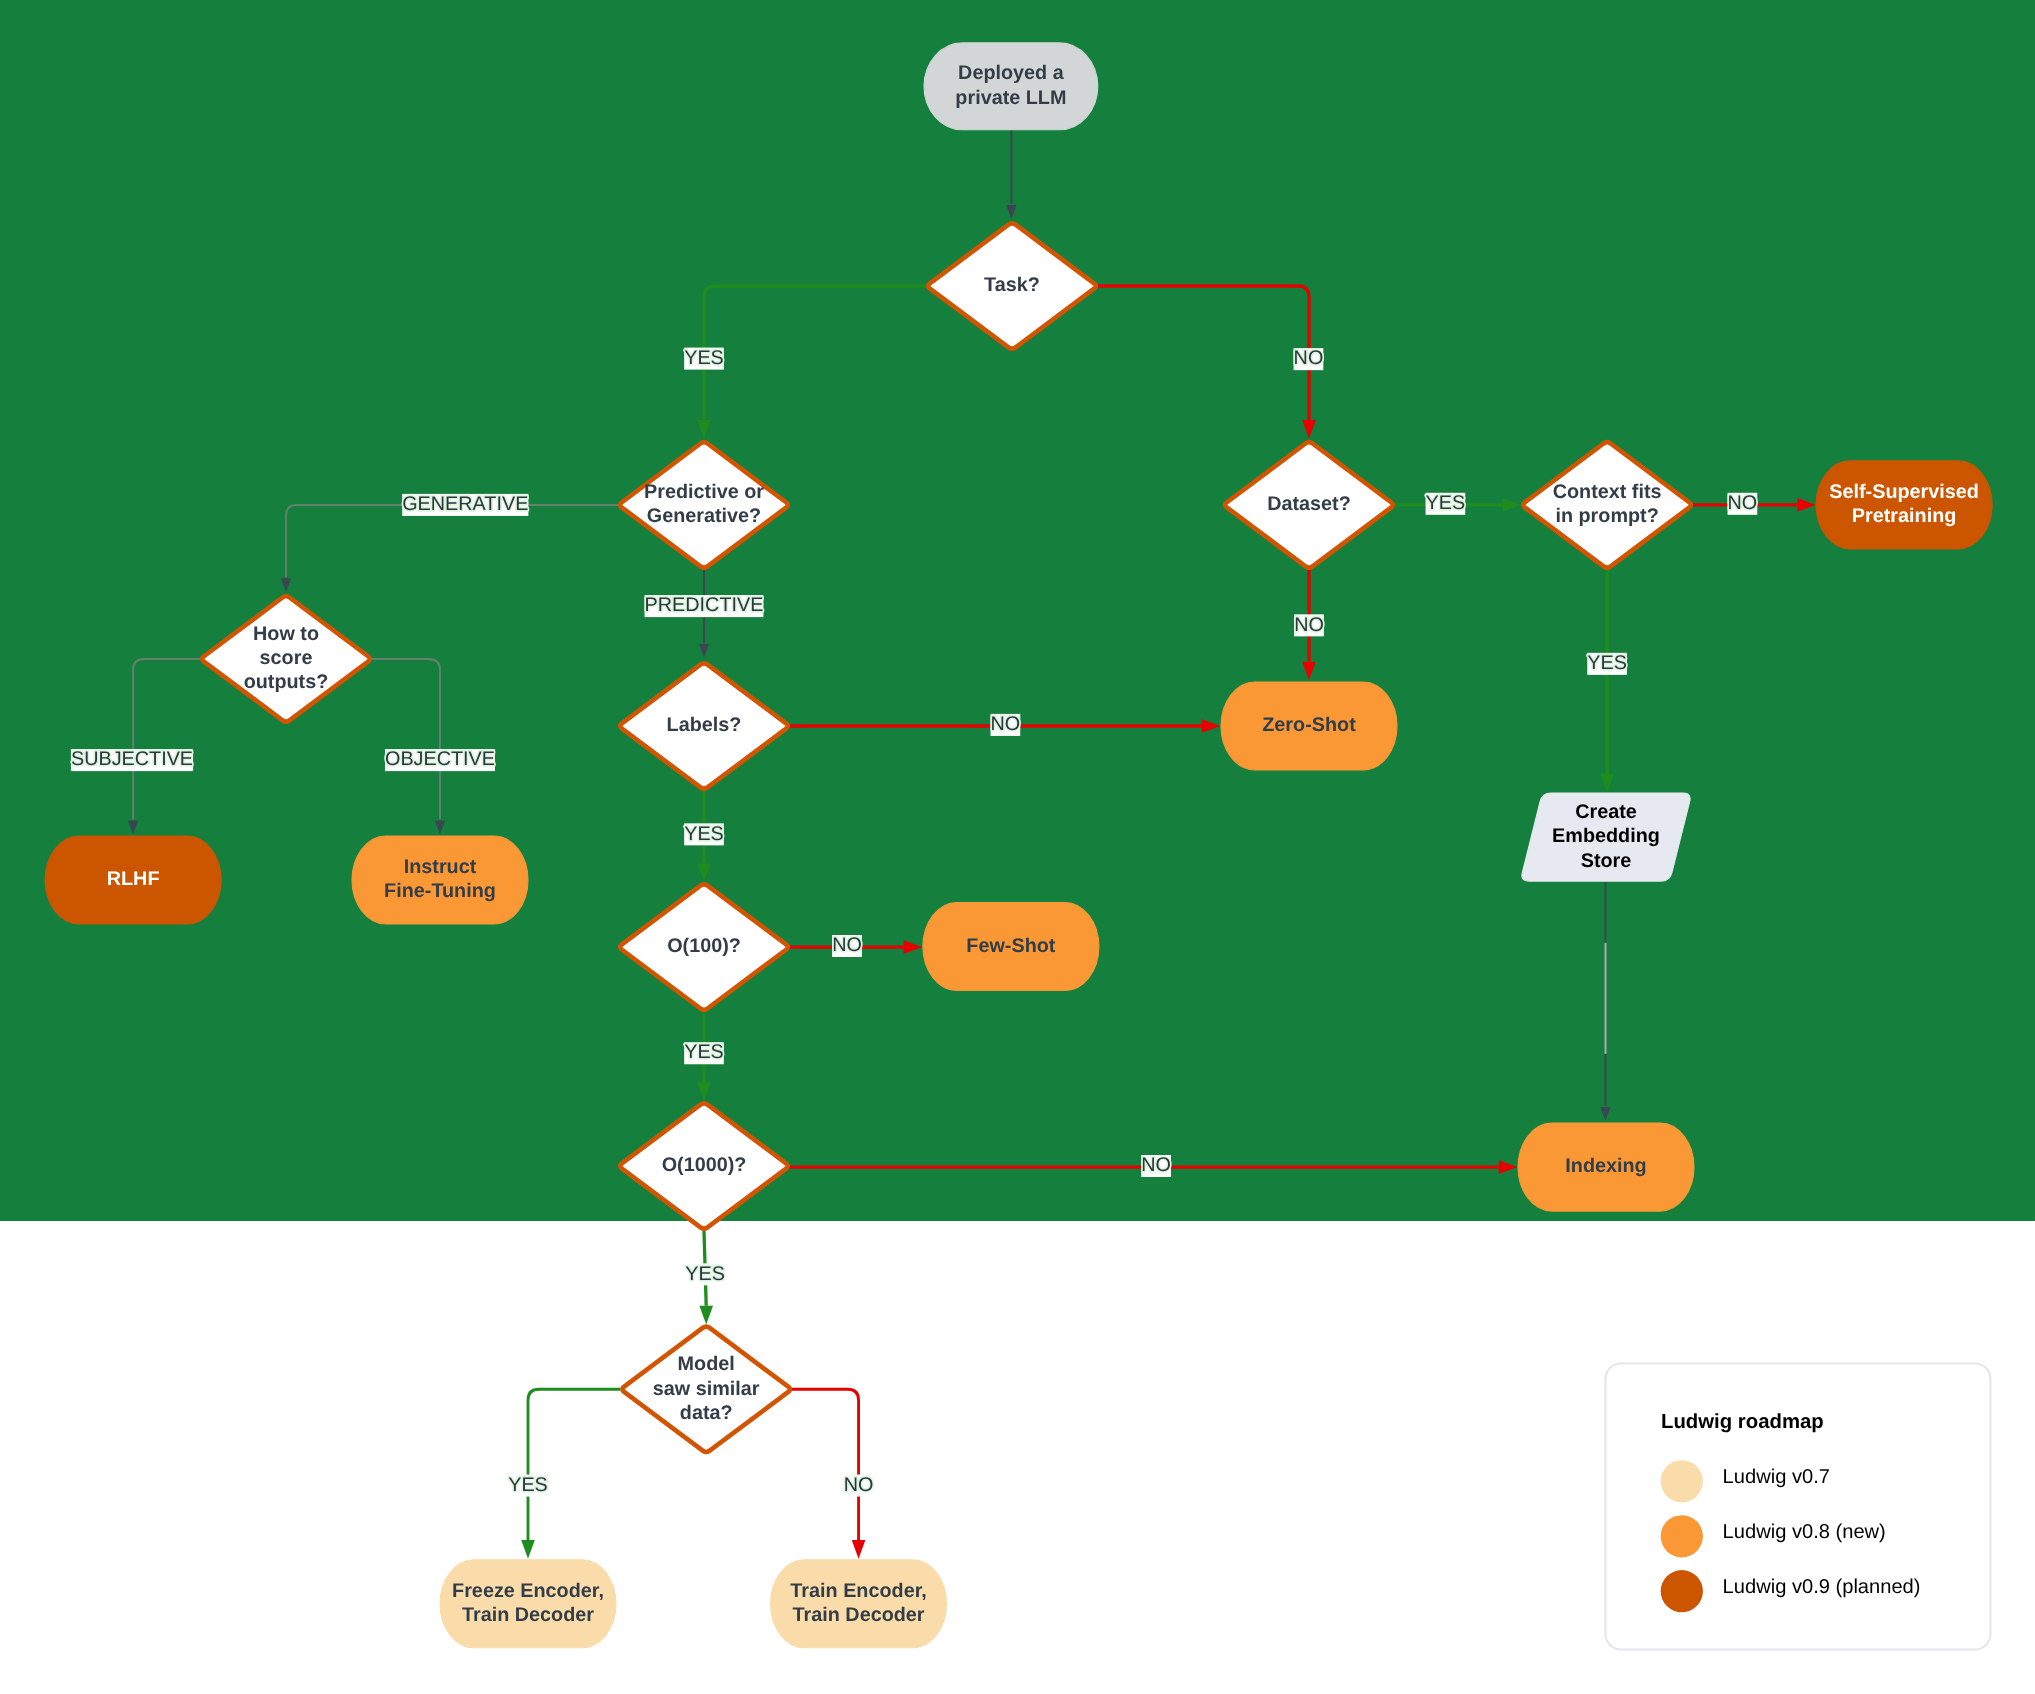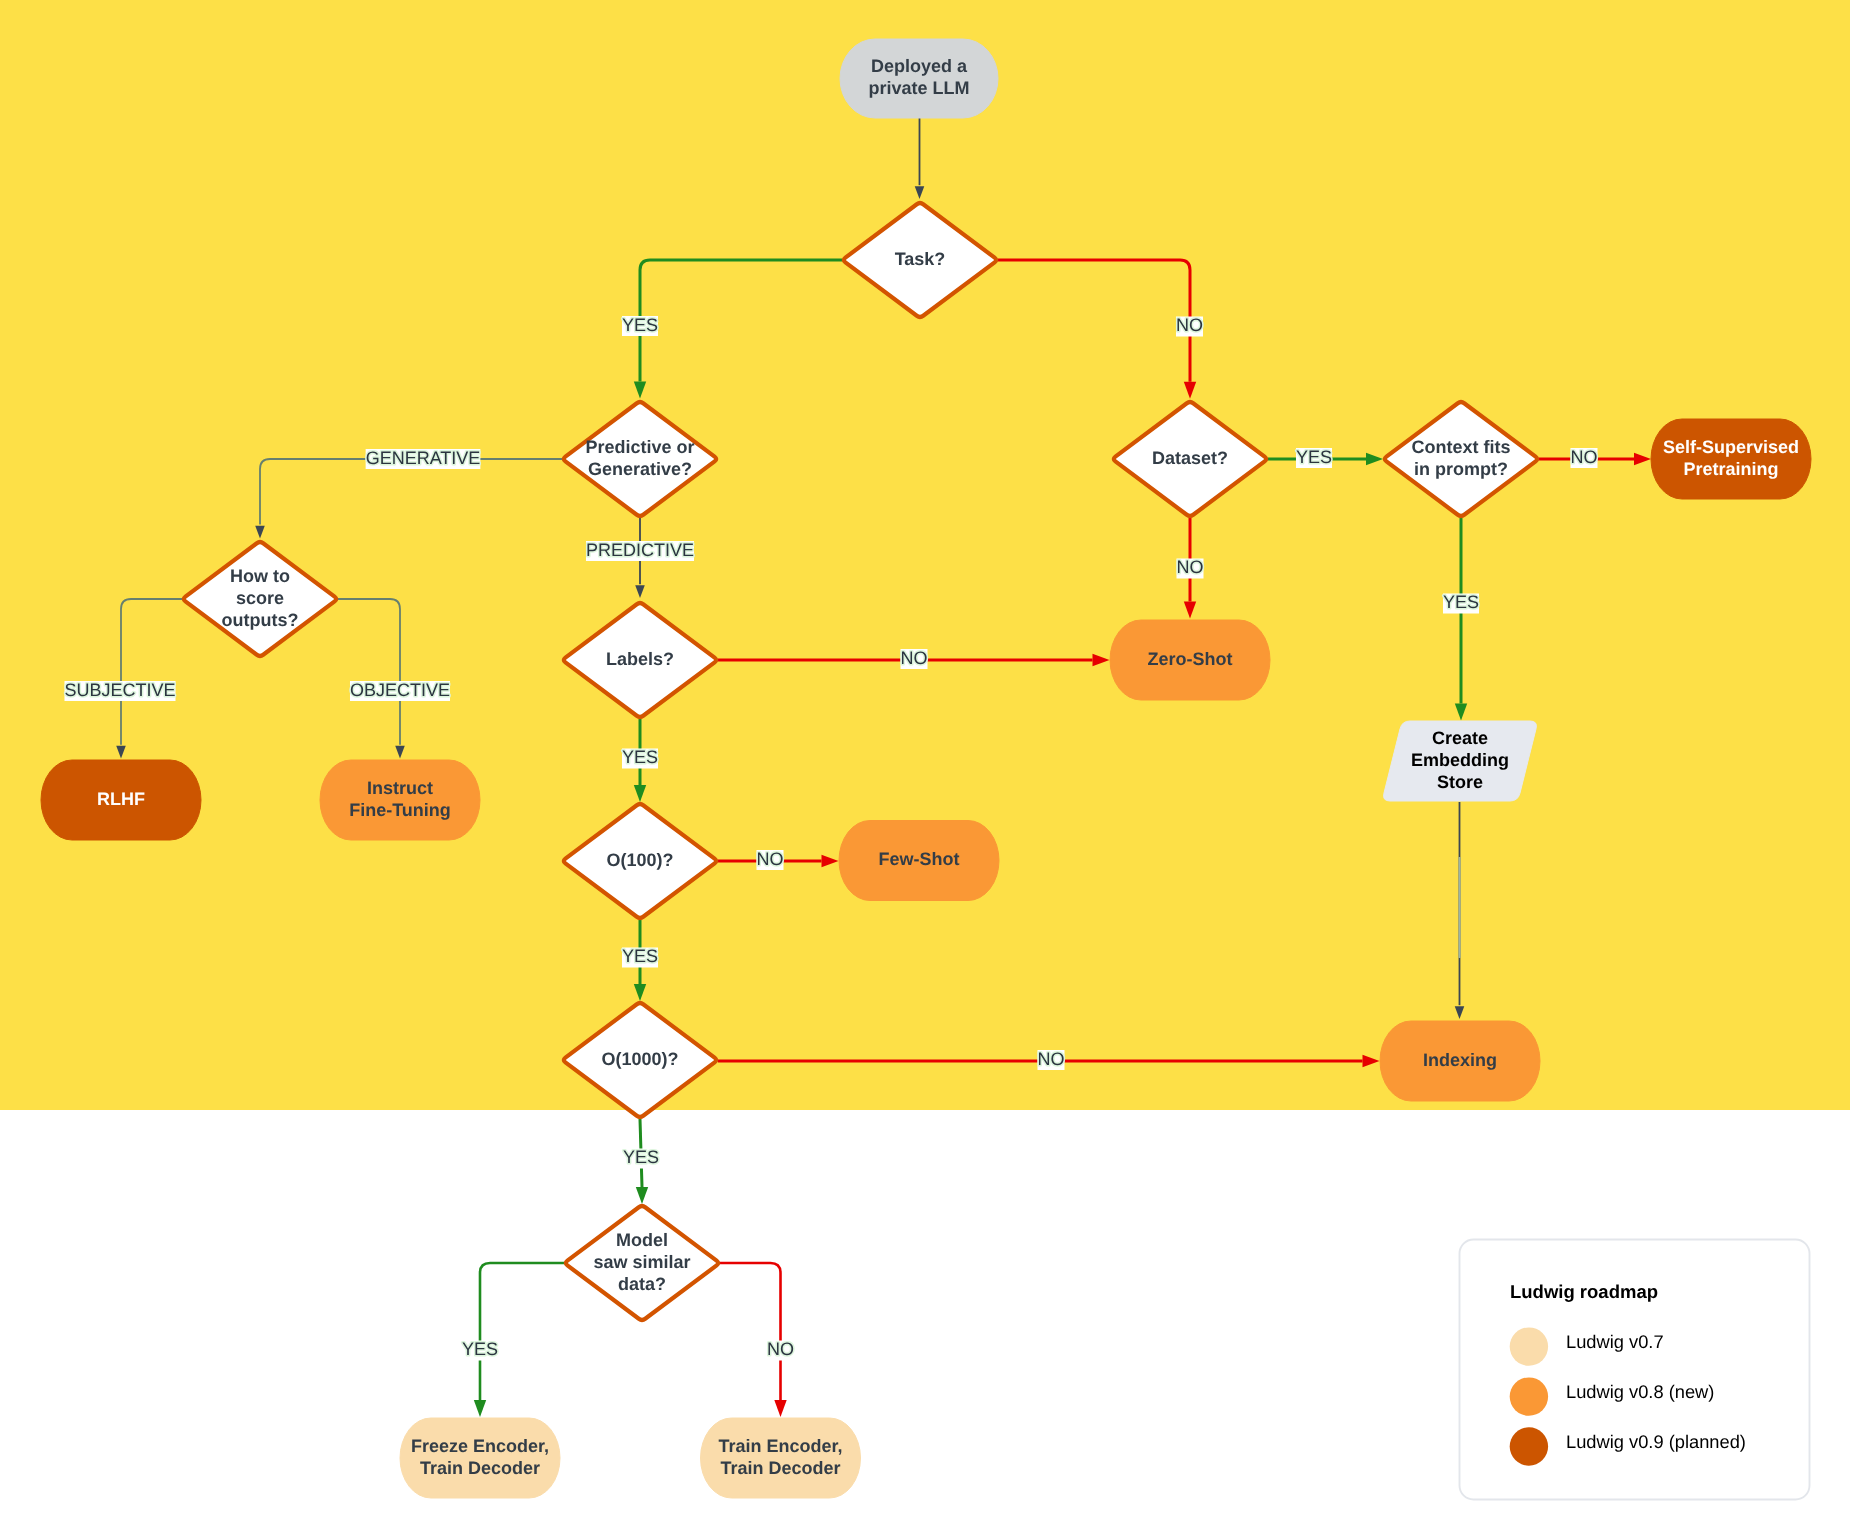--- a/index.html
+++ b/index.html
@@ -1,18 +1,18 @@
 <!DOCTYPE html>
 <html><head>
 <meta charset="utf-8">
 <style>
   html,body{margin:0;padding:0;-webkit-font-smoothing:antialiased;text-rendering:geometricPrecision;}
   body{width:1850px;height:1540px;overflow:hidden;background:#ffffff;
        font-family:"Liberation Sans",sans-serif;}
-  #stage{position:relative;width:1850px;height:1110px;background:#fde047;}
+  #stage{position:relative;width:1850px;height:1110px;background:#15803d;}
   svg#flow{position:absolute;left:0;top:0;display:block;}
   .node-shape{stroke-linejoin:round;}
   .node-text{font-family:"Liberation Sans",sans-serif;font-weight:bold;font-size:18px;
              text-anchor:middle;dominant-baseline:middle;}
   .edge-path{fill:none;stroke-linecap:butt;stroke-linejoin:round;}
   .edge-label{font-family:"Liberation Sans",sans-serif;font-weight:400;font-size:18px;
               fill:#2b3440;text-anchor:middle;dominant-baseline:middle;
               paint-order:stroke fill;stroke:#ddf5dd;stroke-width:3px;stroke-linejoin:round;}
   .edge-label-bg{fill:#ffffff;}
   .legend-box{fill:#ffffff;stroke:#e3e6eb;stroke-width:1.9;}

